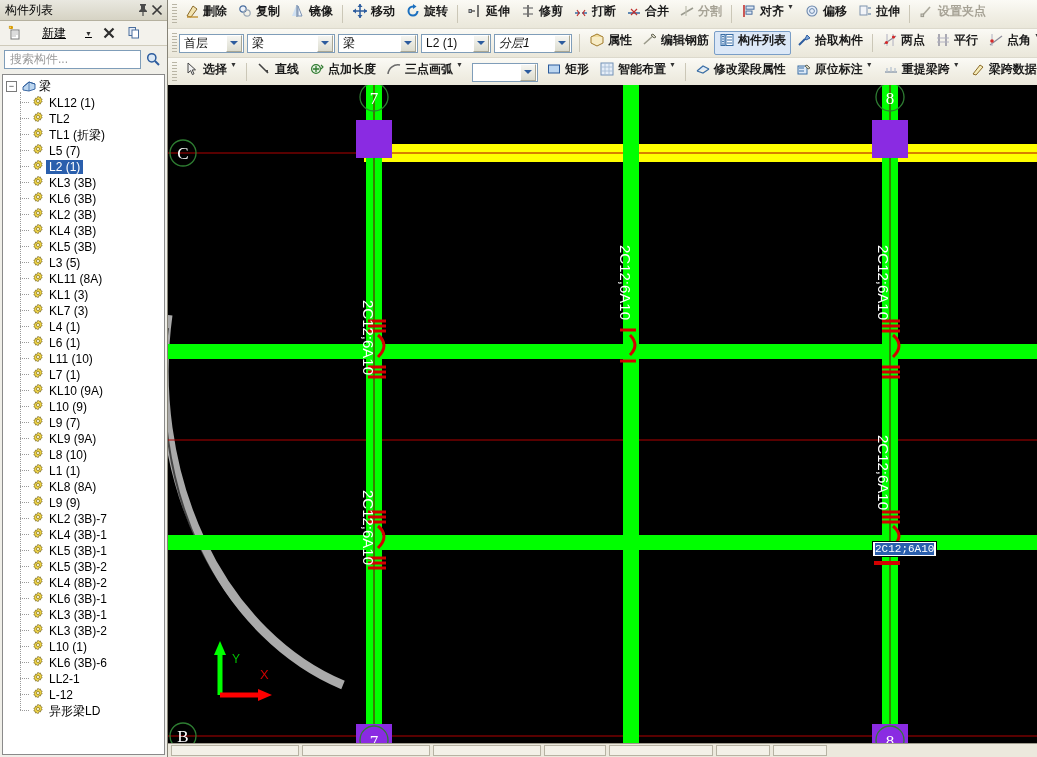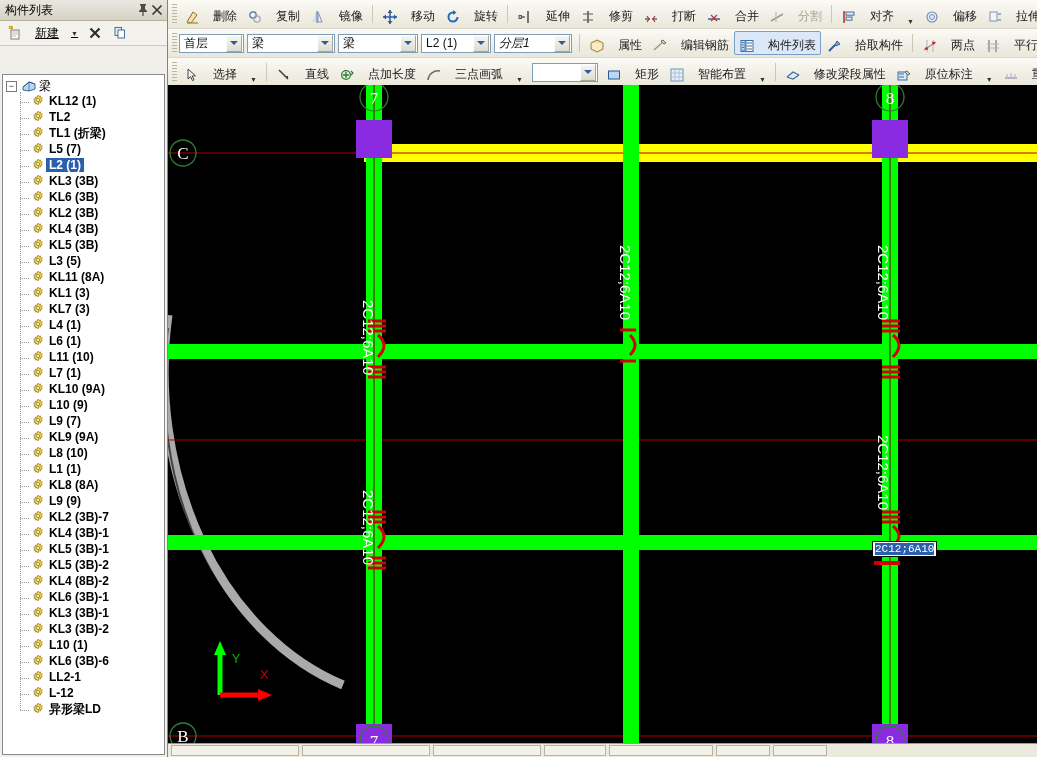--- a/index.html
+++ b/index.html
@@ -31,21 +31,21 @@
     width: 14px; height: 14px; display: inline-flex;
     align-items: center; justify-content: center;
     font-size: 12px; color: #3b3b3b; cursor: pointer;
   }
   .panel-toolbar {
     height: 24px; display: flex; align-items: center; gap: 3px;
     padding: 0 4px; border-bottom: 1px solid #cfcbbb;
     background: #f3f2ec;
   }
   .ptb-btn {
-    display: flex; align-items: center; gap: 12px;
+    display: flex; align-items: center; gap: 19px;
     padding: 5px 2px; cursor: pointer; font-size: 12px;
     border: 1px solid transparent; border-radius: 2px; text-decoration: underline;
   }
   .caret { font-size: 7px; color: #333; }
 
   .search-row {
     height: 26px; display: flex; align-items: center;
     padding: 2px 4px; box-sizing: border-box;
   }
   .search-box {
@@ -77,22 +77,22 @@
     display: inline-flex; align-items: center; justify-content: center;
     font-size: 9px; line-height: 7px; color: #333; margin-right: 2px;
     flex: 0 0 auto; cursor: pointer;
   }
   .tree-children { margin-left: 14px; position: relative; }
   .tree-children:before {
     content: ""; position: absolute; left: 0px; top: -2px; bottom: 8px;
     border-left: 1px dotted #9a9a9a;
   }
   .tree-item {
-    display: flex; align-items: flex-start; height: 16px; position: relative;
-    padding-left: 12px; cursor: pointer; font-size: 12px; font-weight: bold;
+    display: flex; align-items: flex-end; height: 16px; position: relative;
+    padding-left: 12px; cursor: pointer; font-size: 12px;
   }
   .tree-item:before {
     content: ""; position: absolute; left: 0; top: 8px; width: 9px;
     border-top: 1px dotted #9a9a9a;
   }
   .tree-item .lbl { padding: 0 3px; line-height: 14px; white-space: nowrap; }
   .tree-item.sel .lbl { background: #2a5fad; color: #fff; }
   .gear { width: 12px; height: 12px; flex: 0 0 auto; margin-right: 2px; }
 
   
@@ -107,24 +107,24 @@
     background: linear-gradient(to bottom, #fbfaf5 0%, #f1efe5 55%, #eae7da 100%);
     overflow: hidden; white-space: nowrap;
     padding-left: 2px;
   }
   .grip {
     width: 5px; height: 20px; flex: 0 0 auto; margin: 0 2px;
     background-image: repeating-linear-gradient(to bottom,
       #b9b5a5 0, #b9b5a5 1px, transparent 1px, transparent 3px);
   }
   .tb-btn {
-    display: inline-flex; align-items: flex-end; gap: 13px;
+    display: inline-flex; align-items: flex-start; gap: 3px;
     height: 22px; padding: 0 4px; cursor: pointer;
     border: 1px solid transparent; border-radius: 2px;
-    font-size: 12px; color: #1a1a1a; flex: 0 0 auto;
+    font-size: 12px; color: #1a1a1a; flex: 0 0 auto; font-weight: bold;
   }
   .tb-btn.disabled { color: #a6a295; cursor: default; }
   .tb-btn.active {
     border: 1px solid #7a9ec7; background: #dce8f7;
   }
   .tb-sep {
     width: 1px; height: 18px; background: #cbc7b7; margin: 0 4px; flex: 0 0 auto;
   }
   .ico { width: 16px; height: 16px; flex: 0 0 auto; display: block; }
 
@@ -218,20 +218,33 @@
       <div class="ptb-btn">
         <span>
           <svg class="ico" viewBox="0 0 16 16">
             <rect x="3" y="2.5" width="6.5" height="8" fill="#e8eef7" stroke="#4a6e9e"></rect>
             <rect x="6" y="5" width="6.5" height="8" fill="#fff" stroke="#4a6e9e"></rect>
           </svg>
         </span>
       </div>
     </div>
 
+    <div class="search-row">
+      <div class="search-box">
+        <input type="text" placeholder="搜索构件..." style="">
+      </div>
+      <div class="search-icon-btn">
+        <span>
+          <svg class="ico" viewBox="0 0 16 16">
+            <circle cx="6.8" cy="6.8" r="4.1" fill="#dbe8f5" stroke="#2c5c9e" stroke-width="1.5"></circle>
+            <path d="M10 10 L14 14" stroke="#2c5c9e" stroke-width="2"></path>
+          </svg>
+        </span>
+      </div>
+    </div>
 
     <div id="tree-wrap">
       <div id="tree">
         <div class="tree-root">
           <span class="expander">−</span>
           <span>
             <svg class="ico" viewBox="0 0 16 16" width="14" height="14">
               <path d="M2 9 L8 4 L14 6 L14 11 L8 13 L2 12 Z" fill="#bcd6f0" stroke="#2b5b9b" stroke-width=".9"></path>
               <path d="M2 9 L8 4 L14 6" fill="none" stroke="#2b5b9b" stroke-width=".9"></path>
               <path d="M8 4 L8 13" stroke="#2b5b9b" stroke-width=".7"></path>

